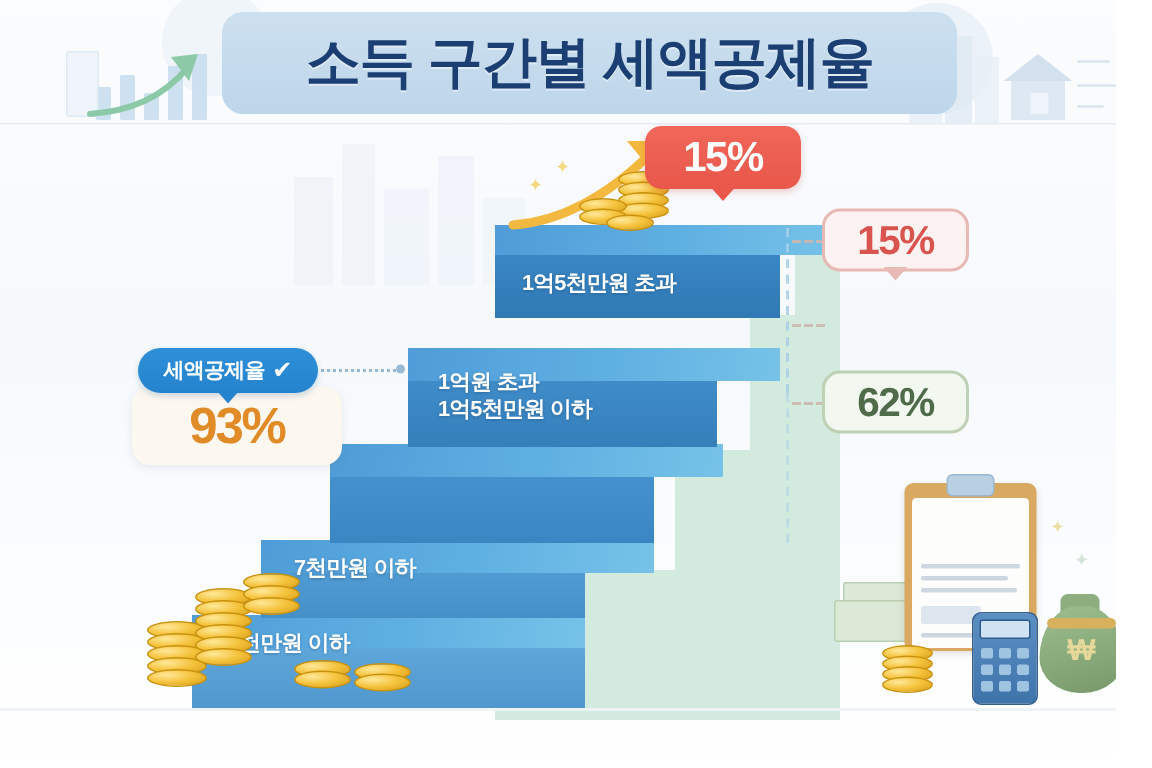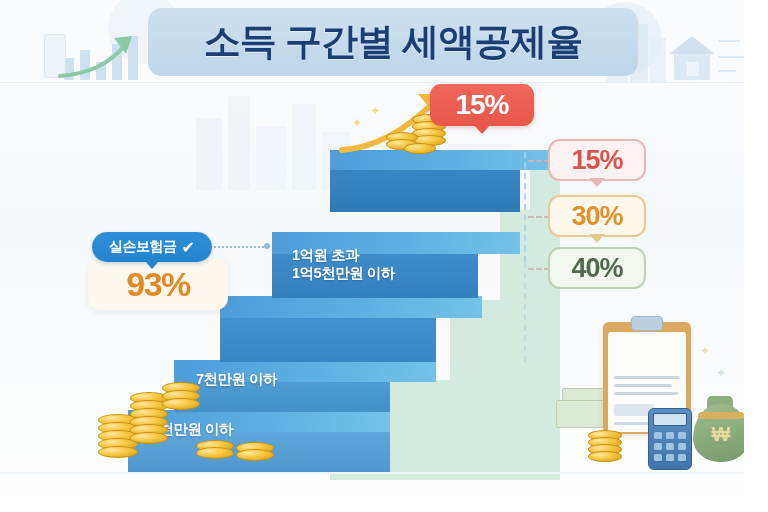--- a/index.html
+++ b/index.html
@@ -218,20 +218,21 @@
   </div>
   <div class="step-label" style="left:292px;top:246px;width:210px;">1억원 초과
 1억5천만원 이하</div>
 
   <div class="step" style="left:330px;top:150px;width:226px;height:20px;">
     <div class="top"></div>
   </div>
   <div class="step" style="left:330px;top:170px;width:190px;height:42px;">
     <div class="riser" style="top:0;height:42px;background:linear-gradient(180deg,#3a86c4 0%,#2f79b4 100%);"></div>
   </div>
+  <div class="step-label" style="left:348px;top:180px;width:200px;">1억5천만원 초과</div>
 
   <div class="vdash" style="left:524px;top:152px;height:110px;"></div>
   <div class="vdash" style="left:524px;top:262px;height:100px;opacity:.5;"></div>
   <div class="hdash" style="left:528px;top:160px;width:22px;"></div>
   <div class="hdash" style="left:528px;top:216px;width:22px;"></div>
   <div class="hdash" style="left:528px;top:268px;width:22px;"></div>
 
   <div class="leader" style="left:206px;top:246px;width:62px;"></div>
   <div class="leader-dot" style="left:264px;top:243px;"></div>
 
@@ -254,33 +255,29 @@
 
   <div id="top-badge">
     <span>15%</span>
     <span class="tail"></span>
   </div>
 
   <div class="bubble" id="badge-15">
     <span>15%</span>
     <span class="tail"></span>
   </div>
-  <div class="bubble" id="badge-30">
-    <span>30%</span>
-    <span class="tail"></span>
-  </div>
   <div class="bubble" id="badge-40">
-    <span>40%</span>
+    <span>62%</span>
   </div>
 
   <div id="callout-card">
     <span id="callout-50">93%</span>
   </div>
   <div id="callout-pill">
-    <span id="callout-pill-label">실손보험금</span>
+    <span id="callout-pill-label">세액공제율</span>
     <span style="color:#ffffff;font-size:16px;font-weight:bold;">✔</span>
     <span class="tail"></span>
   </div>
 
   <div class="coin-stack" style="left:98px;top:414px;width:44px;height:56px;">
     <div class="coin" style="left:0;top:0;width:40px;height:12px;"></div>
     <div class="coin" style="left:0;top:8px;width:40px;height:12px;"></div>
     <div class="coin" style="left:0;top:16px;width:40px;height:12px;"></div>
     <div class="coin" style="left:0;top:24px;width:40px;height:12px;"></div>
     <div class="coin" style="left:0;top:32px;width:40px;height:12px;"></div>

